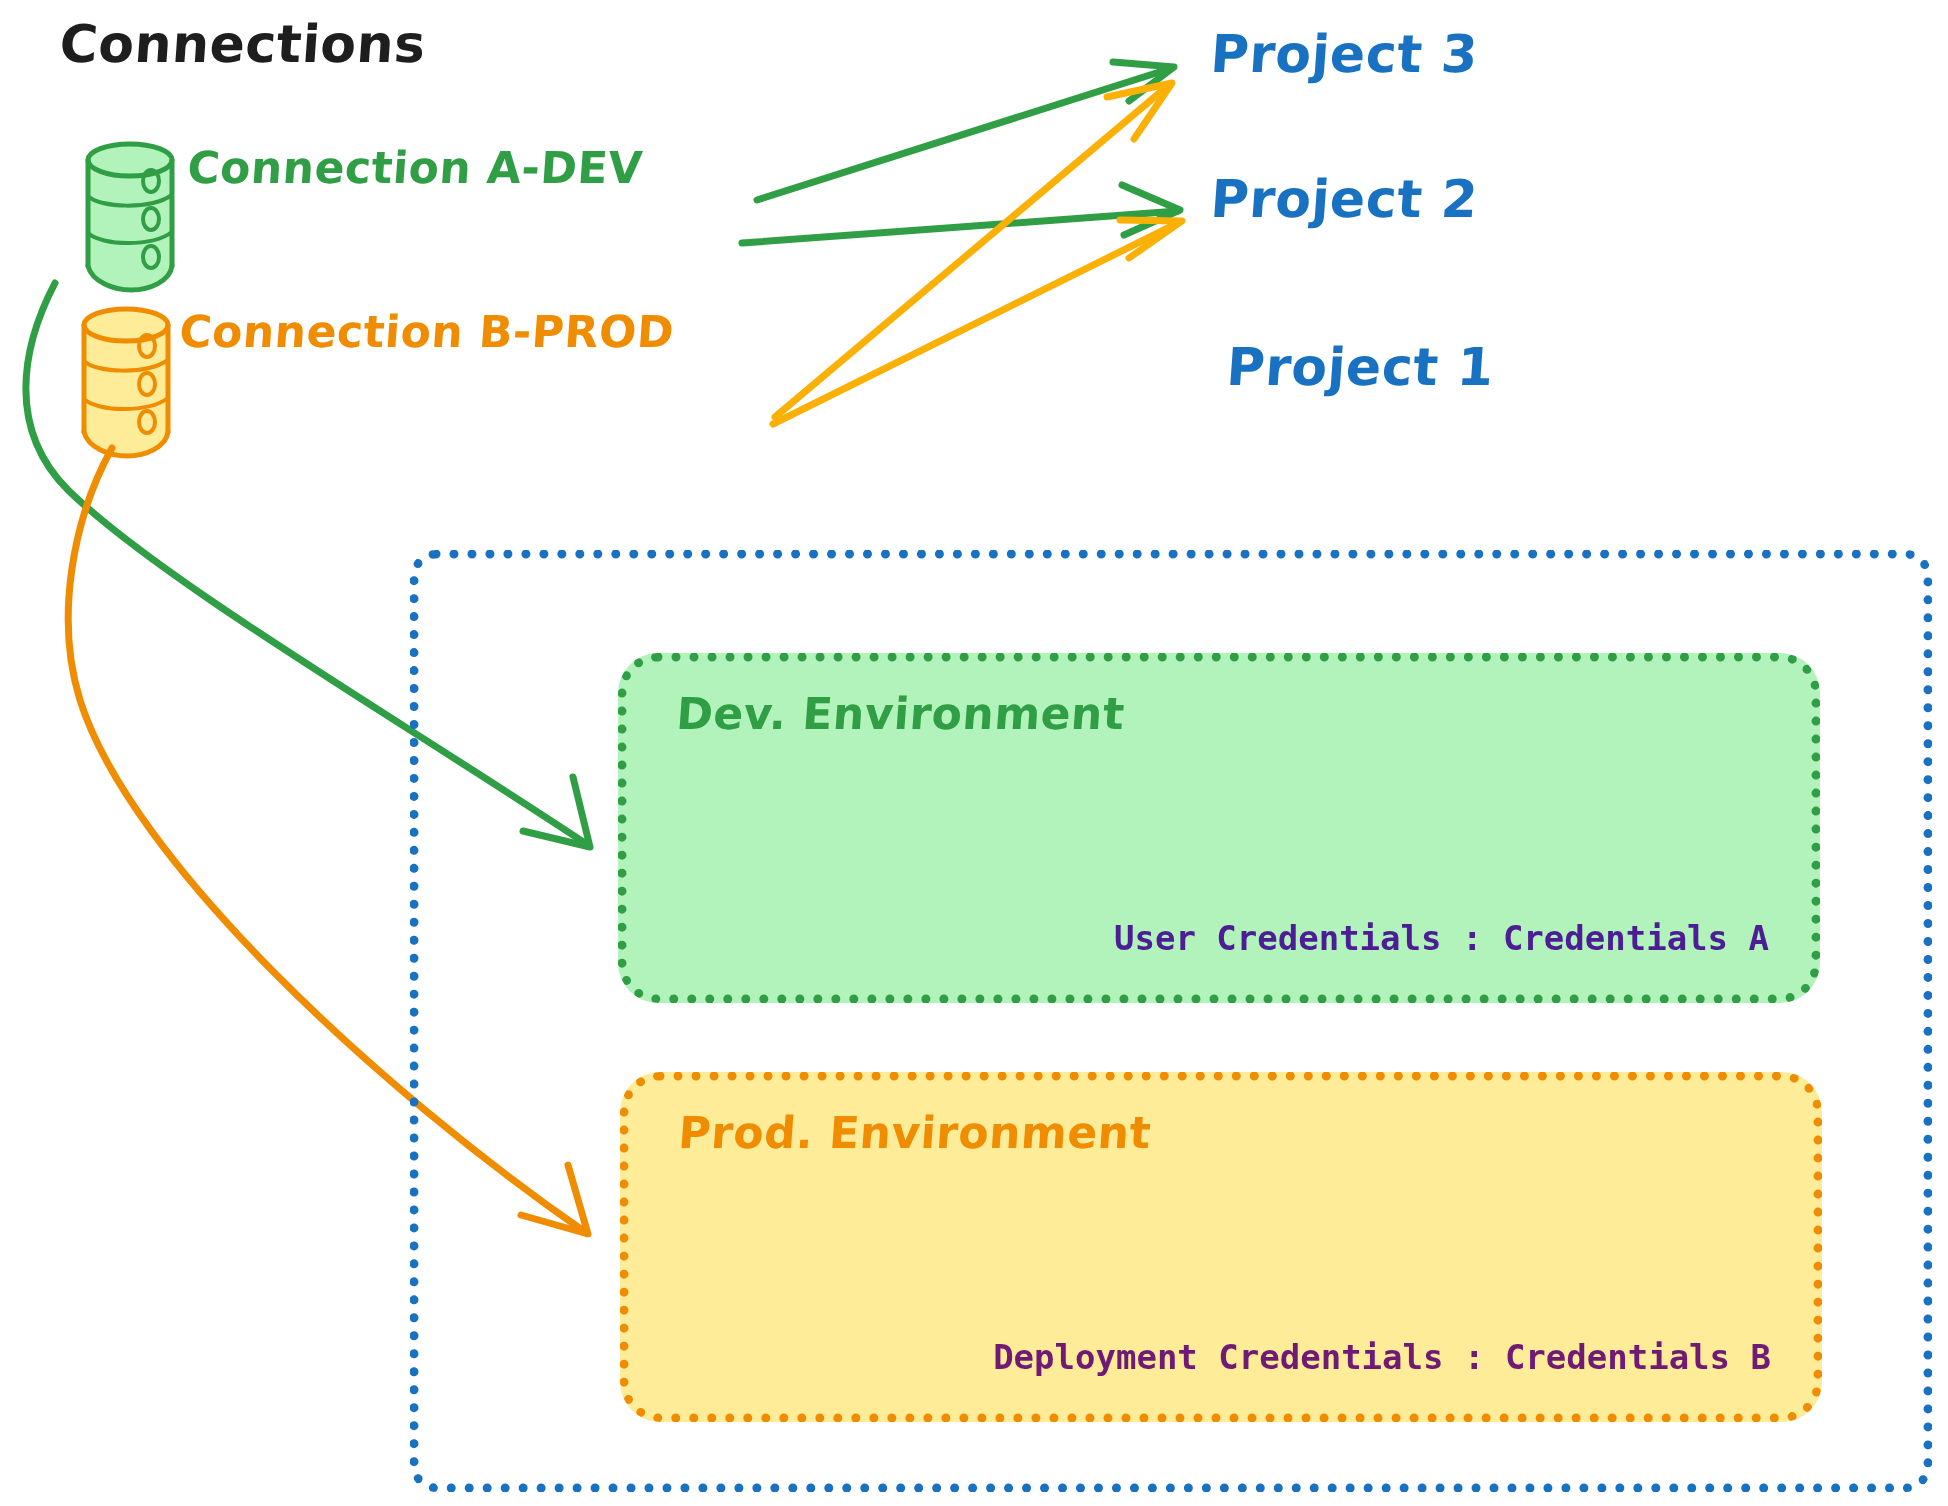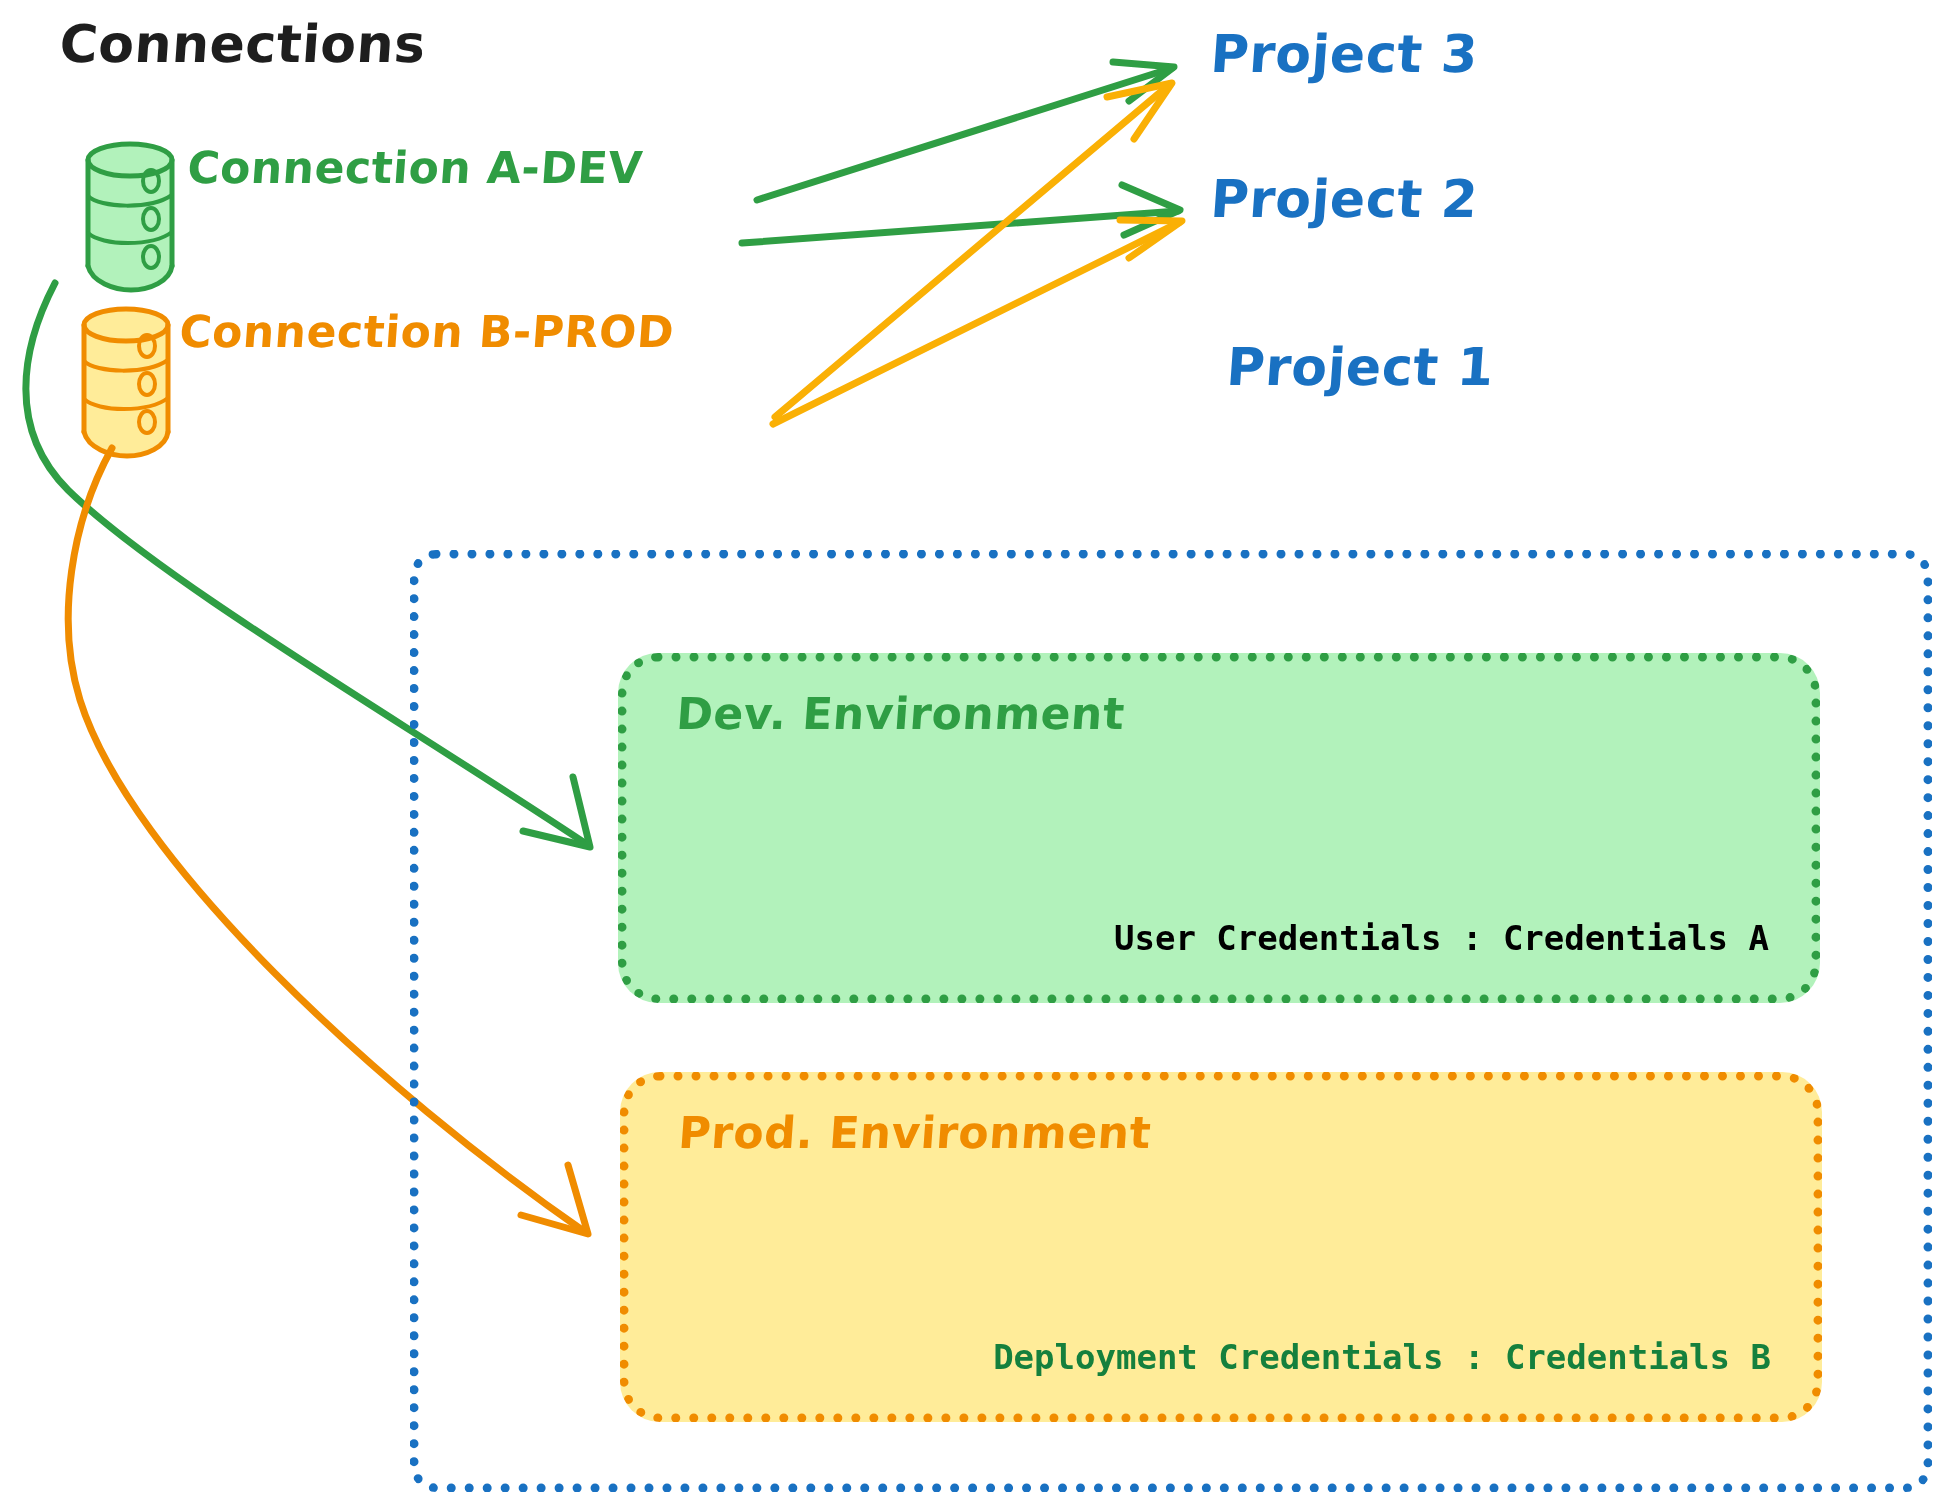--- a/index.html
+++ b/index.html
@@ -123,22 +123,22 @@
   }
   #dev-environment-title { color: #2f9e44; }
   #prod-environment-title { color: #f08c00; }
 
   .env-cred {
     position: absolute;
     right: 42px;
     bottom: 36px;
     font-size: 34px;
   }
-  #dev-credentials { color: #000000; }
-  #prod-credentials { color: #15803d; }
+  #dev-credentials { color: #4c1d95; }
+  #prod-credentials { color: #701a75; }
 </style>
 </head>
 <body>
 
 <div id="canvas">
 
   <svg id="vector-layer" viewBox="0 0 1948 1506" xmlns="http://www.w3.org/2000/svg">
 
     <g>
       <path d="M88 160 L88 266 C88 280 110 288 130 288 C150 288 172 280 172 266 L172 160 Z" fill="#b2f2bb" stroke="none"></path>

